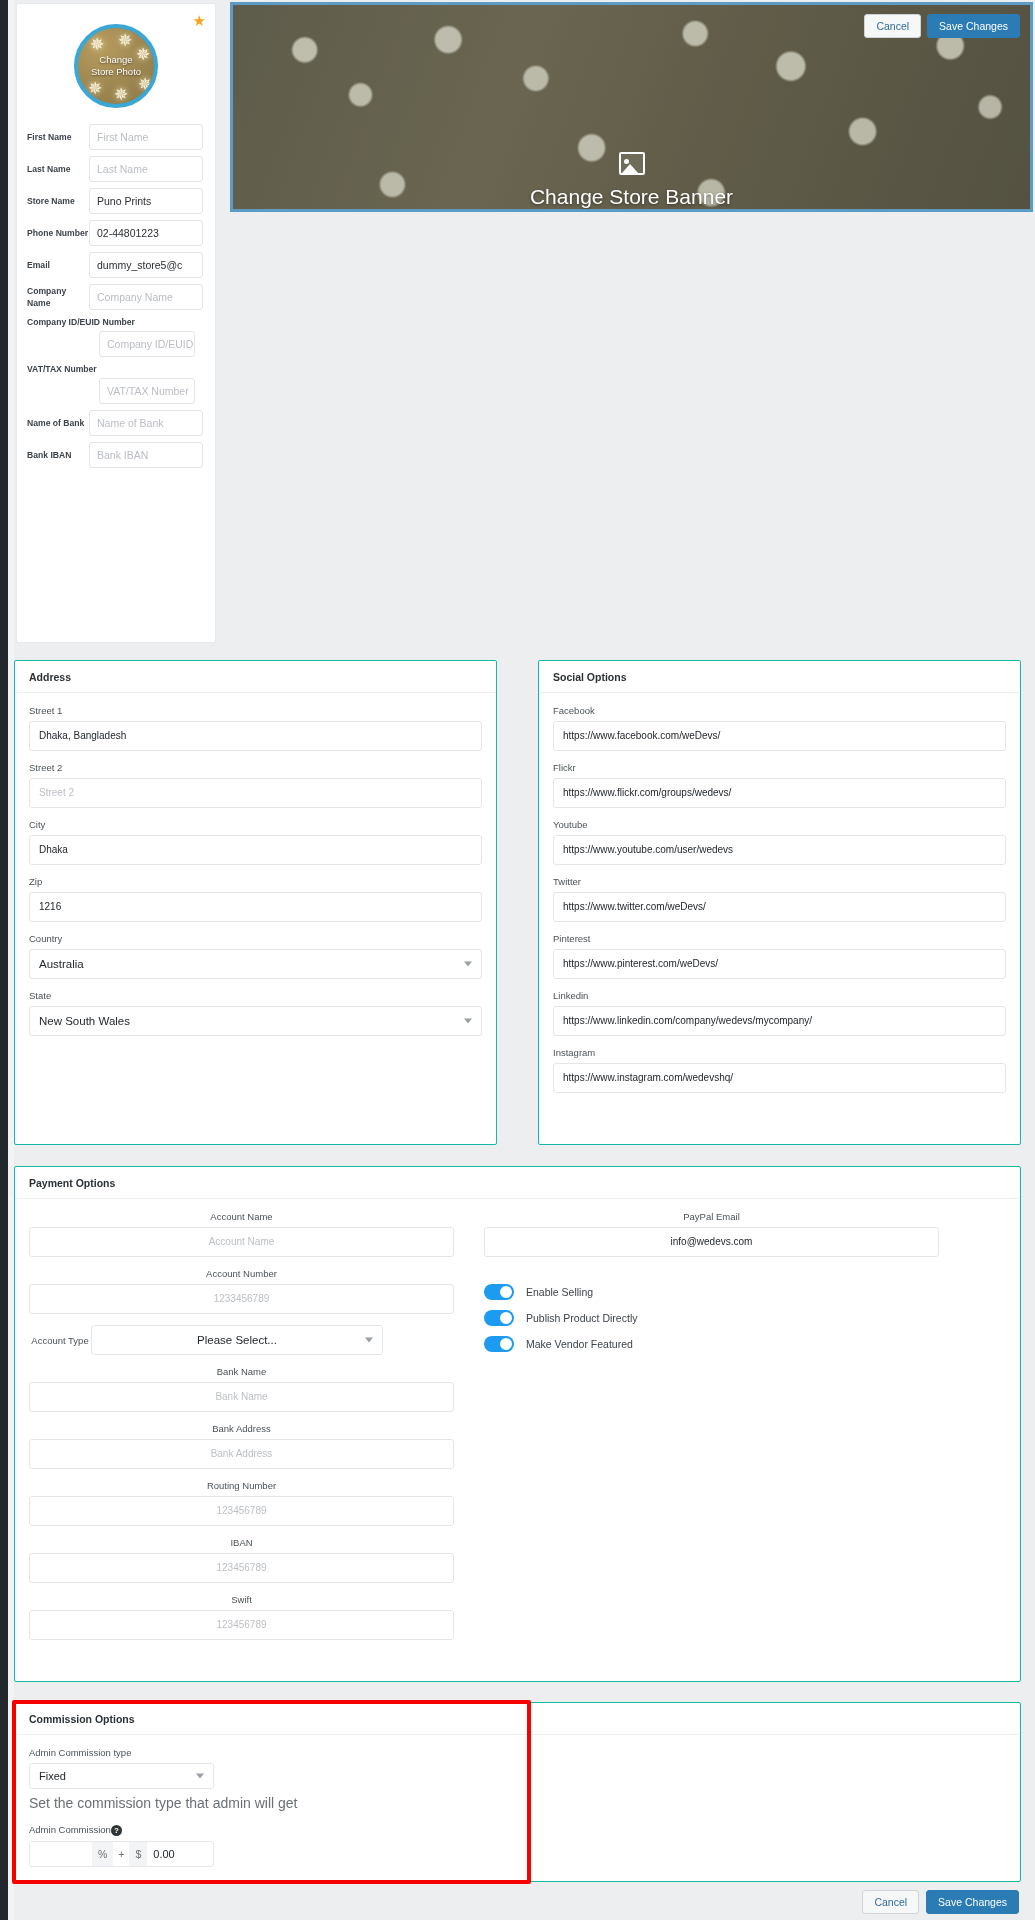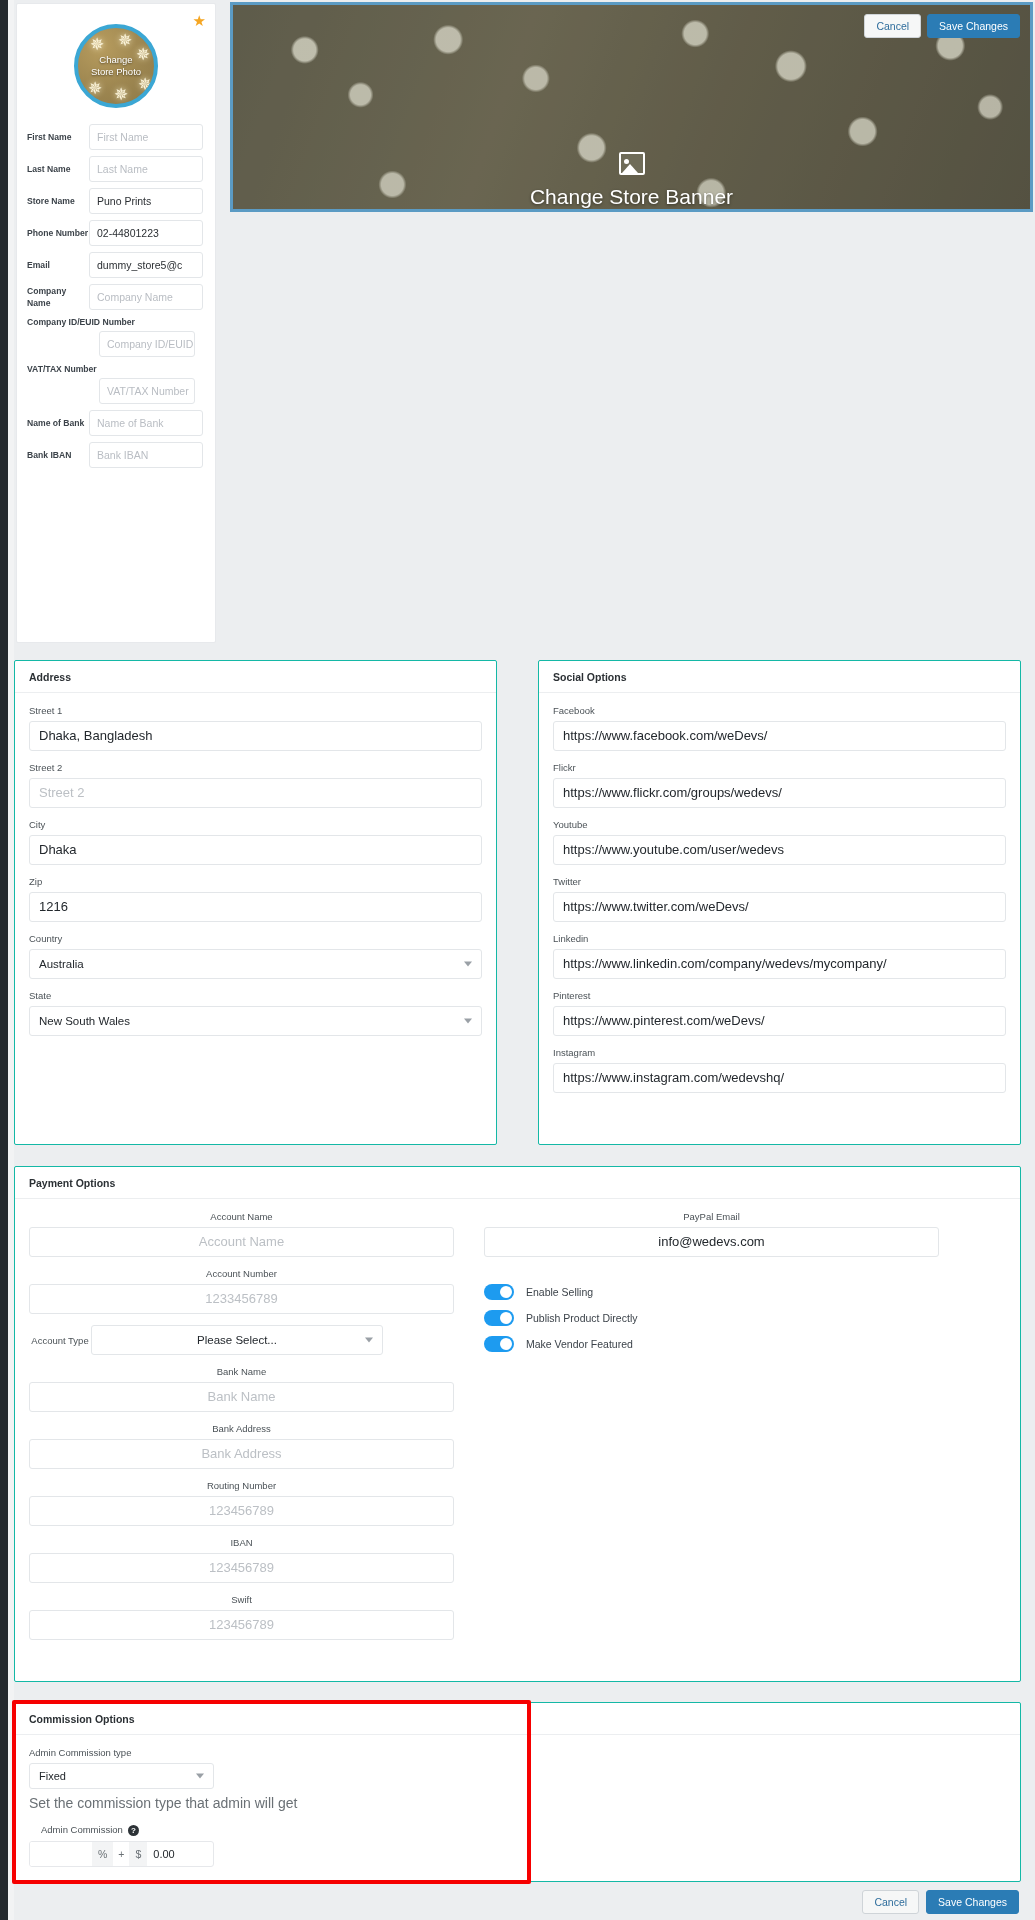--- a/index.html
+++ b/index.html
@@ -166,21 +166,21 @@
 
   .fgroup { margin-bottom: 11px; }
   .flabel {
     display: block; font-size: 9.5px; color: #4b5257;
     margin-bottom: 4px; line-height: 12px;
   }
   .finput {
     width: 100%; height: 30px;
     border: 1px solid #e3e6e9; border-radius: 3px;
     background: #fff; padding: 0 9px;
-    font-size: 13px; color: #23282d; line-height: 28px;
+    font-size: 10px; color: #23282d; line-height: 28px;
     white-space: nowrap; overflow: hidden;
   }
   .finput.ph { color: #bcc0c5; }
   .fselect {
     width: 100%; height: 30px;
     border: 1px solid #e3e6e9; border-radius: 3px;
     background: #fff; padding: 0 9px;
     font-size: 11.5px; color: #23282d; line-height: 28px;
     position: relative;
   }
@@ -225,21 +225,21 @@
   }
   .comm-highlight {
     position: absolute; left: 12px; top: 1700px;
     width: 519px; height: 184px;
     border: 4px solid #f60000;
     border-radius: 2px;
     pointer-events: none;
     z-index: 6;
   }
   .comm-desc { font-size: 14px; color: #6a7075; margin: 6px 0 13px 0; }
-  .comm-label-row { display: flex; align-items: center; gap: 5px; margin-bottom: 5px; margin-left: 12px; }
+  .comm-label-row { display: flex; align-items: center; margin-bottom: 5px; }
   .help-icon {
     width: 11px; height: 11px; border-radius: 50%;
     background: #2d3337; color: #fff;
     font-size: 8px; line-height: 11px; text-align: center;
     font-weight: 700;
   }
   .comm-input-group {
     display: flex; align-items: stretch;
     height: 26px; width: 185px;
     border: 1px solid #e6e8eb; border-radius: 3px;
@@ -392,26 +392,26 @@
         </div>
         <div class="fgroup">
           <label class="flabel">Youtube</label>
           <div class="finput">https://www.youtube.com/user/wedevs</div>
         </div>
         <div class="fgroup">
           <label class="flabel">Twitter</label>
           <div class="finput">https://www.twitter.com/weDevs/</div>
         </div>
         <div class="fgroup">
+          <label class="flabel">Pinterest</label>
+          <div class="finput">https://www.pinterest.com/weDevs/</div>
+        </div>
+        <div class="fgroup">
           <label class="flabel">Linkedin</label>
           <div class="finput">https://www.linkedin.com/company/wedevs/mycompany/</div>
-        </div>
-        <div class="fgroup">
-          <label class="flabel">Pinterest</label>
-          <div class="finput">https://www.pinterest.com/weDevs/</div>
         </div>
         <div class="fgroup">
           <label class="flabel">Instagram</label>
           <div class="finput">https://www.instagram.com/wedevshq/</div>
         </div>
       </div>
   </div>
 
   <div class="panel pay-panel">
     <div class="panel-head">Payment Options</div>

